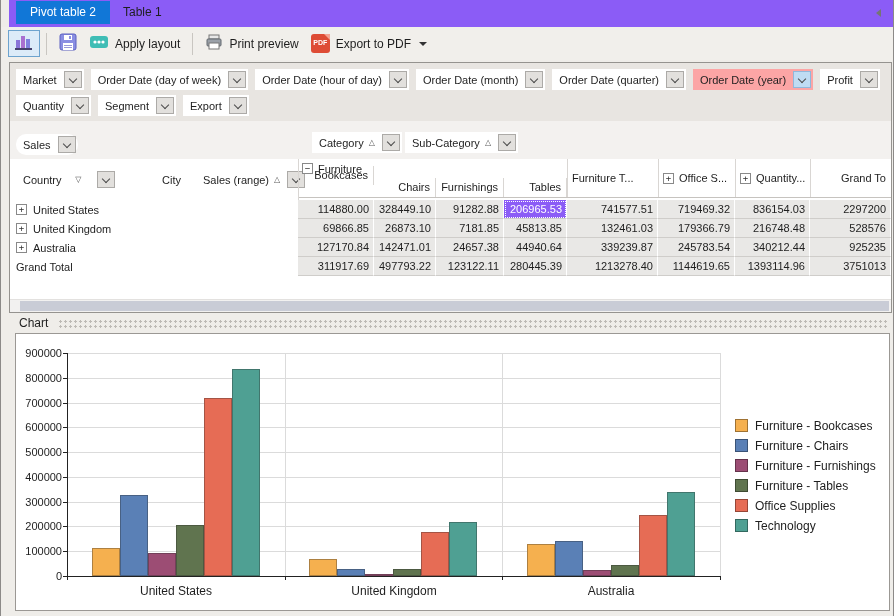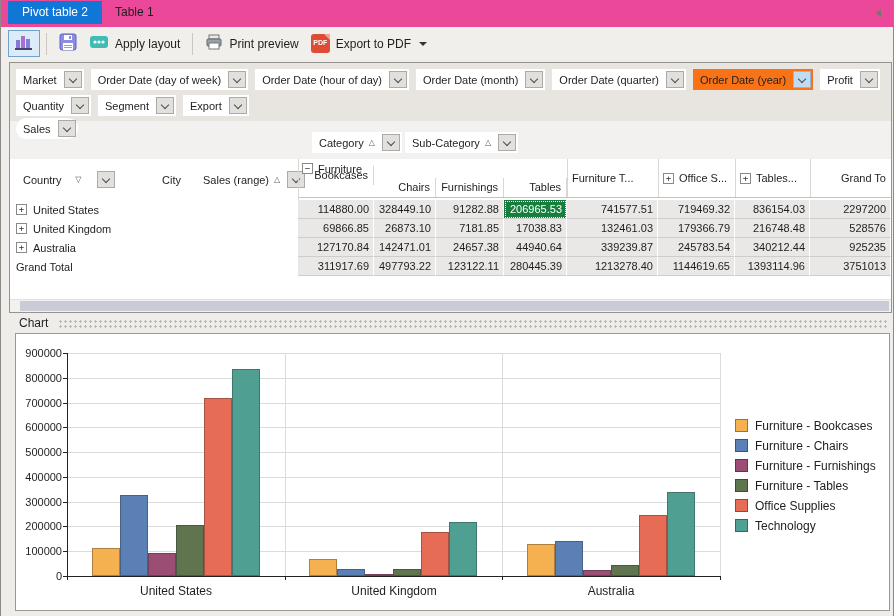--- a/index.html
+++ b/index.html
@@ -4,21 +4,21 @@
 <style>
   html,body{margin:0;padding:0;}
   body{
     width:894px;height:616px;position:relative;overflow:hidden;
     background:#EFEDE9;
     font-family:"Liberation Sans", sans-serif;
     font-size:12px;color:#1E1E1E;
     border-left:1px solid #8C8A88;border-right:1px solid #8C8A88;box-sizing:border-box;
   }
   
-  .tabbar{position:absolute;top:0;left:0;right:0;height:40px;background:#ec4899;}
+  .tabbar{position:absolute;top:0;left:8px;right:0;height:40px;background:#8b5cf6;}
   .tabbar .underline{position:absolute;left:0;right:0;bottom:0;height:3px;background:#1177D7;}
   .tab{position:absolute;top:1px;height:23px;line-height:23px;padding:0 14px;white-space:nowrap;cursor:default;}
   .tab.active{left:7px;background:#1177D7;color:#fff;}
   .tab.inactive{left:100px;color:#1E1E1E;}
   .tab-scroll{position:absolute;right:12px;top:9px;width:0;height:0;
     border-top:4px solid transparent;border-bottom:4px solid transparent;border-right:5px solid #757575;}
   
   .toolbar{position:absolute;top:27px;left:0;right:0;height:33px;background:#F1EFEB;
     display:flex;align-items:center;padding-left:7px;}
   .tbtn{display:flex;align-items:center;gap:6px;padding:3px 6px;white-space:nowrap;}
@@ -31,35 +31,35 @@
   .filter-area{position:absolute;left:0;top:0;right:0;height:58px;background:#E8E5E1;border-bottom:1px solid #C8C5C1;}
   .zone1{position:absolute;left:0;top:58px;right:0;height:38px;background:#F3F1EF;}
   .chip-row{position:absolute;left:6px;display:flex;gap:7px;}
   .chip-row.r1{top:6px;} .chip-row.r2{top:32px;}
   .chip{display:inline-flex;align-items:center;height:21px;background:#fff;padding-left:7px;gap:5px;
     font-size:11px;white-space:nowrap;}
   .chip .ddbtn{width:18px;height:17px;margin:0 2px;background:#E2E0DD;border:1px solid #ACAAA7;
     display:flex;align-items:center;justify-content:center;box-sizing:border-box;}
   .chev{display:block;width:5px;height:5px;border-right:1px solid #4A4A4A;border-bottom:1px solid #4A4A4A;
     transform:rotate(45deg);margin-top:-2px;}
-  .chip.hl{background:#f97316;} .chip.hl .ddbtn{background:#BFDCF3;border-color:#8FB8DC;}
+  .chip.hl{background:#fca5a5;} .chip.hl .ddbtn{background:#BFDCF3;border-color:#8FB8DC;}
   .sort{font-size:8px;color:#5A5A5A;}
   .abschip{position:absolute;}
   
   .hcell{position:absolute;box-sizing:border-box;font-size:11px;overflow:hidden;white-space:nowrap;}
   .hcell.rt{text-align:right;padding:3px 5px 0 0;}
   .hcell.lf{display:flex;align-items:center;gap:5px;padding-left:4px;}
   .vline{position:absolute;width:1px;background:#D9D6D3;}
   .hline{position:absolute;height:1px;background:#C6C3BF;}
   .rowlabel{position:absolute;left:0;width:288px;height:19px;display:flex;align-items:center;gap:6px;
     padding-left:6px;box-sizing:border-box;background:#fff;font-size:11px;}
   .dcell{position:absolute;height:19px;box-sizing:border-box;background:#E9E8E6;
     border-right:1px solid #FFFFFF;border-bottom:1px solid #CFCDCA;
     text-align:right;padding:3px 4px 0 0;font-size:11px;overflow:hidden;white-space:nowrap;}
-  .dcell.sel{background:#15803d;color:#fff;outline:1px dotted #fff;outline-offset:-2px;}
+  .dcell.sel{background:#8b5cf6;color:#fff;outline:1px dotted #fff;outline-offset:-2px;}
   .xbox{width:11px;height:11px;min-width:11px;border:1px solid #898989;background:#fff;
     display:inline-flex;align-items:center;justify-content:center;
     font-size:9px;line-height:9px;color:#333;box-sizing:border-box;font-family:"DejaVu Sans Mono",monospace;}
   .hscroll{position:absolute;left:0;right:0;bottom:0;height:12px;background:#F2F1F0;border-top:1px solid #E3E1DF;}
   .hthumb{position:absolute;left:10px;right:2px;top:1px;height:10px;background:#C9CCD6;}
   
   .splitter{position:absolute;left:0;right:0;top:313px;height:20px;background:#EFEDE9;
     display:flex;align-items:center;padding-left:18px;gap:10px;box-sizing:border-box;}
   .splitter .dots{flex:1;margin-right:6px;height:9px;
     background-image:radial-gradient(circle,#BDBAB5 1px,transparent 1.1px);background-size:5px 5px;}
@@ -205,21 +205,21 @@
         <div class="chip">
           <span>Export</span>
           <span class="ddbtn">
             <span class="chev"></span>
           </span>
         </div>
       </div>
   </div>
   <div class="zone1"></div>
   <div id="pivotBody">
-      <div class="chip abschip" style="left: 6px; top: 55px; border-radius: 10px;">
+      <div class="chip abschip" style="left: 6px; top: 71px; border-radius: 10px;">
         <span>Sales</span>
         <span class="ddbtn">
           <span class="chev"></span>
         </span>
       </div>
       <div class="chip abschip" style="left: 302px; top: 69px;">
         <span>Category</span>
         <span class="sort">△</span>
         <span class="ddbtn">
           <span class="chev"></span>
@@ -263,21 +263,21 @@
       <div class="hcell rt" style="left: 494px; top: 115px; width: 63px; height: 19px; border-right: 1px solid rgb(217, 214, 211);">Tables</div>
       <div class="hcell lf" style="left: 557px; top: 96px; width: 91px; height: 38px; border-left: 1px solid rgb(217, 214, 211);">
         <span>Furniture T...</span>
       </div>
       <div class="hcell lf" style="left: 648px; top: 96px; width: 77px; height: 38px; border-left: 1px solid rgb(217, 214, 211);">
         <span class="xbox">+</span>
         <span>Office S...</span>
       </div>
       <div class="hcell lf" style="left: 725px; top: 96px; width: 75px; height: 38px; border-left: 1px solid rgb(217, 214, 211);">
         <span class="xbox">+</span>
-        <span>Tables...</span>
+        <span>Quantity...</span>
       </div>
       <div class="hcell rt" style="left: 800px; top: 96px; width: 81px; height: 38px; border-left: 1px solid rgb(217, 214, 211); padding-top: 13px;">Grand To</div>
       <div class="hline" style="left: 288px; top: 134px; width: 593px;"></div>
       <div class="vline" style="left: 288px; top: 96px; height: 117px;"></div>
       <div class="rowlabel" style="left: 0px; top: 137px;">
         <span class="xbox">+</span>
         <span>United States</span>
       </div>
       <div class="dcell" style="left: 288px; top: 137px; width: 76px; height: 19px;">114880.00</div>
       <div class="dcell" style="left: 364px; top: 137px; width: 62px; height: 19px;">328449.10</div>
@@ -287,21 +287,21 @@
       <div class="dcell" style="left: 648px; top: 137px; width: 77px; height: 19px;">719469.32</div>
       <div class="dcell" style="left: 725px; top: 137px; width: 75px; height: 19px;">836154.03</div>
       <div class="dcell" style="left: 800px; top: 137px; width: 81px; height: 19px;">2297200</div>
       <div class="rowlabel" style="left: 0px; top: 156px;">
         <span class="xbox">+</span>
         <span>United Kingdom</span>
       </div>
       <div class="dcell" style="left: 288px; top: 156px; width: 76px; height: 19px;">69866.85</div>
       <div class="dcell" style="left: 364px; top: 156px; width: 62px; height: 19px;">26873.10</div>
       <div class="dcell" style="left: 426px; top: 156px; width: 68px; height: 19px;">7181.85</div>
-      <div class="dcell" style="left: 494px; top: 156px; width: 63px; height: 19px;">17038.83</div>
+      <div class="dcell" style="left: 494px; top: 156px; width: 63px; height: 19px;">45813.85</div>
       <div class="dcell" style="left: 557px; top: 156px; width: 91px; height: 19px;">132461.03</div>
       <div class="dcell" style="left: 648px; top: 156px; width: 77px; height: 19px;">179366.79</div>
       <div class="dcell" style="left: 725px; top: 156px; width: 75px; height: 19px;">216748.48</div>
       <div class="dcell" style="left: 800px; top: 156px; width: 81px; height: 19px;">528576</div>
       <div class="rowlabel" style="left: 0px; top: 175px;">
         <span class="xbox">+</span>
         <span>Australia</span>
       </div>
       <div class="dcell" style="left: 288px; top: 175px; width: 76px; height: 19px;">127170.84</div>
       <div class="dcell" style="left: 364px; top: 175px; width: 62px; height: 19px;">142471.01</div>

